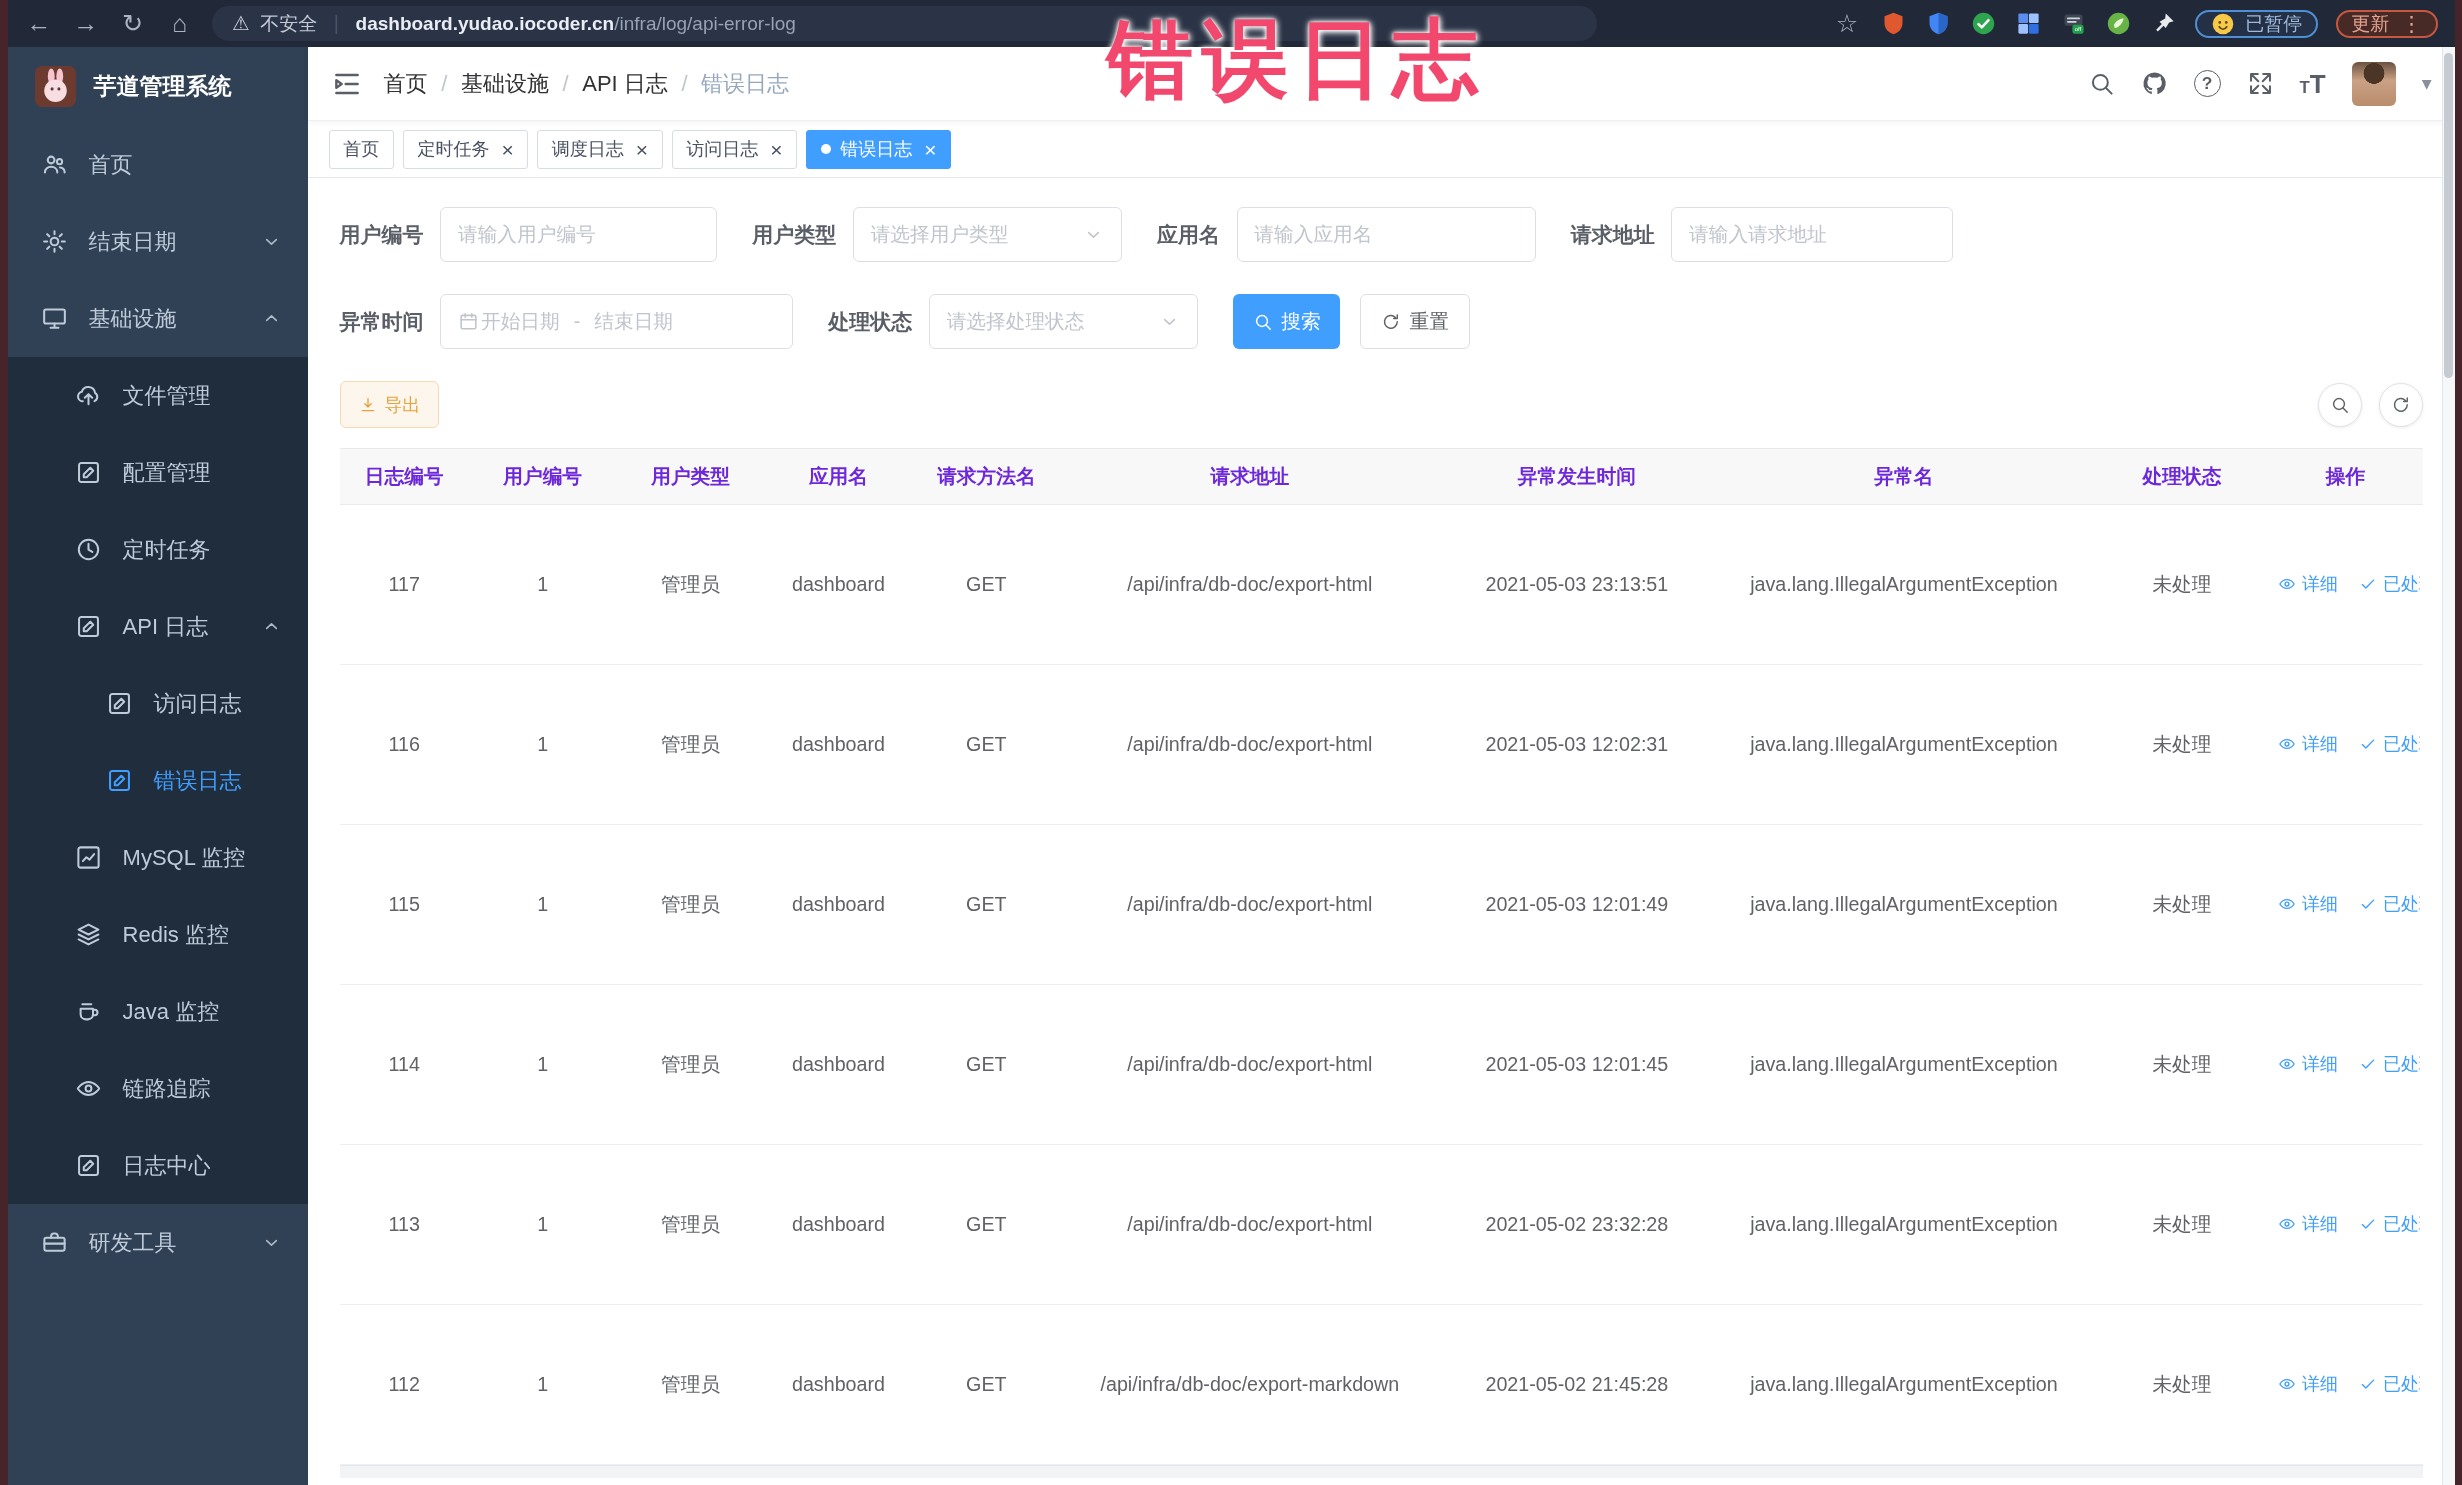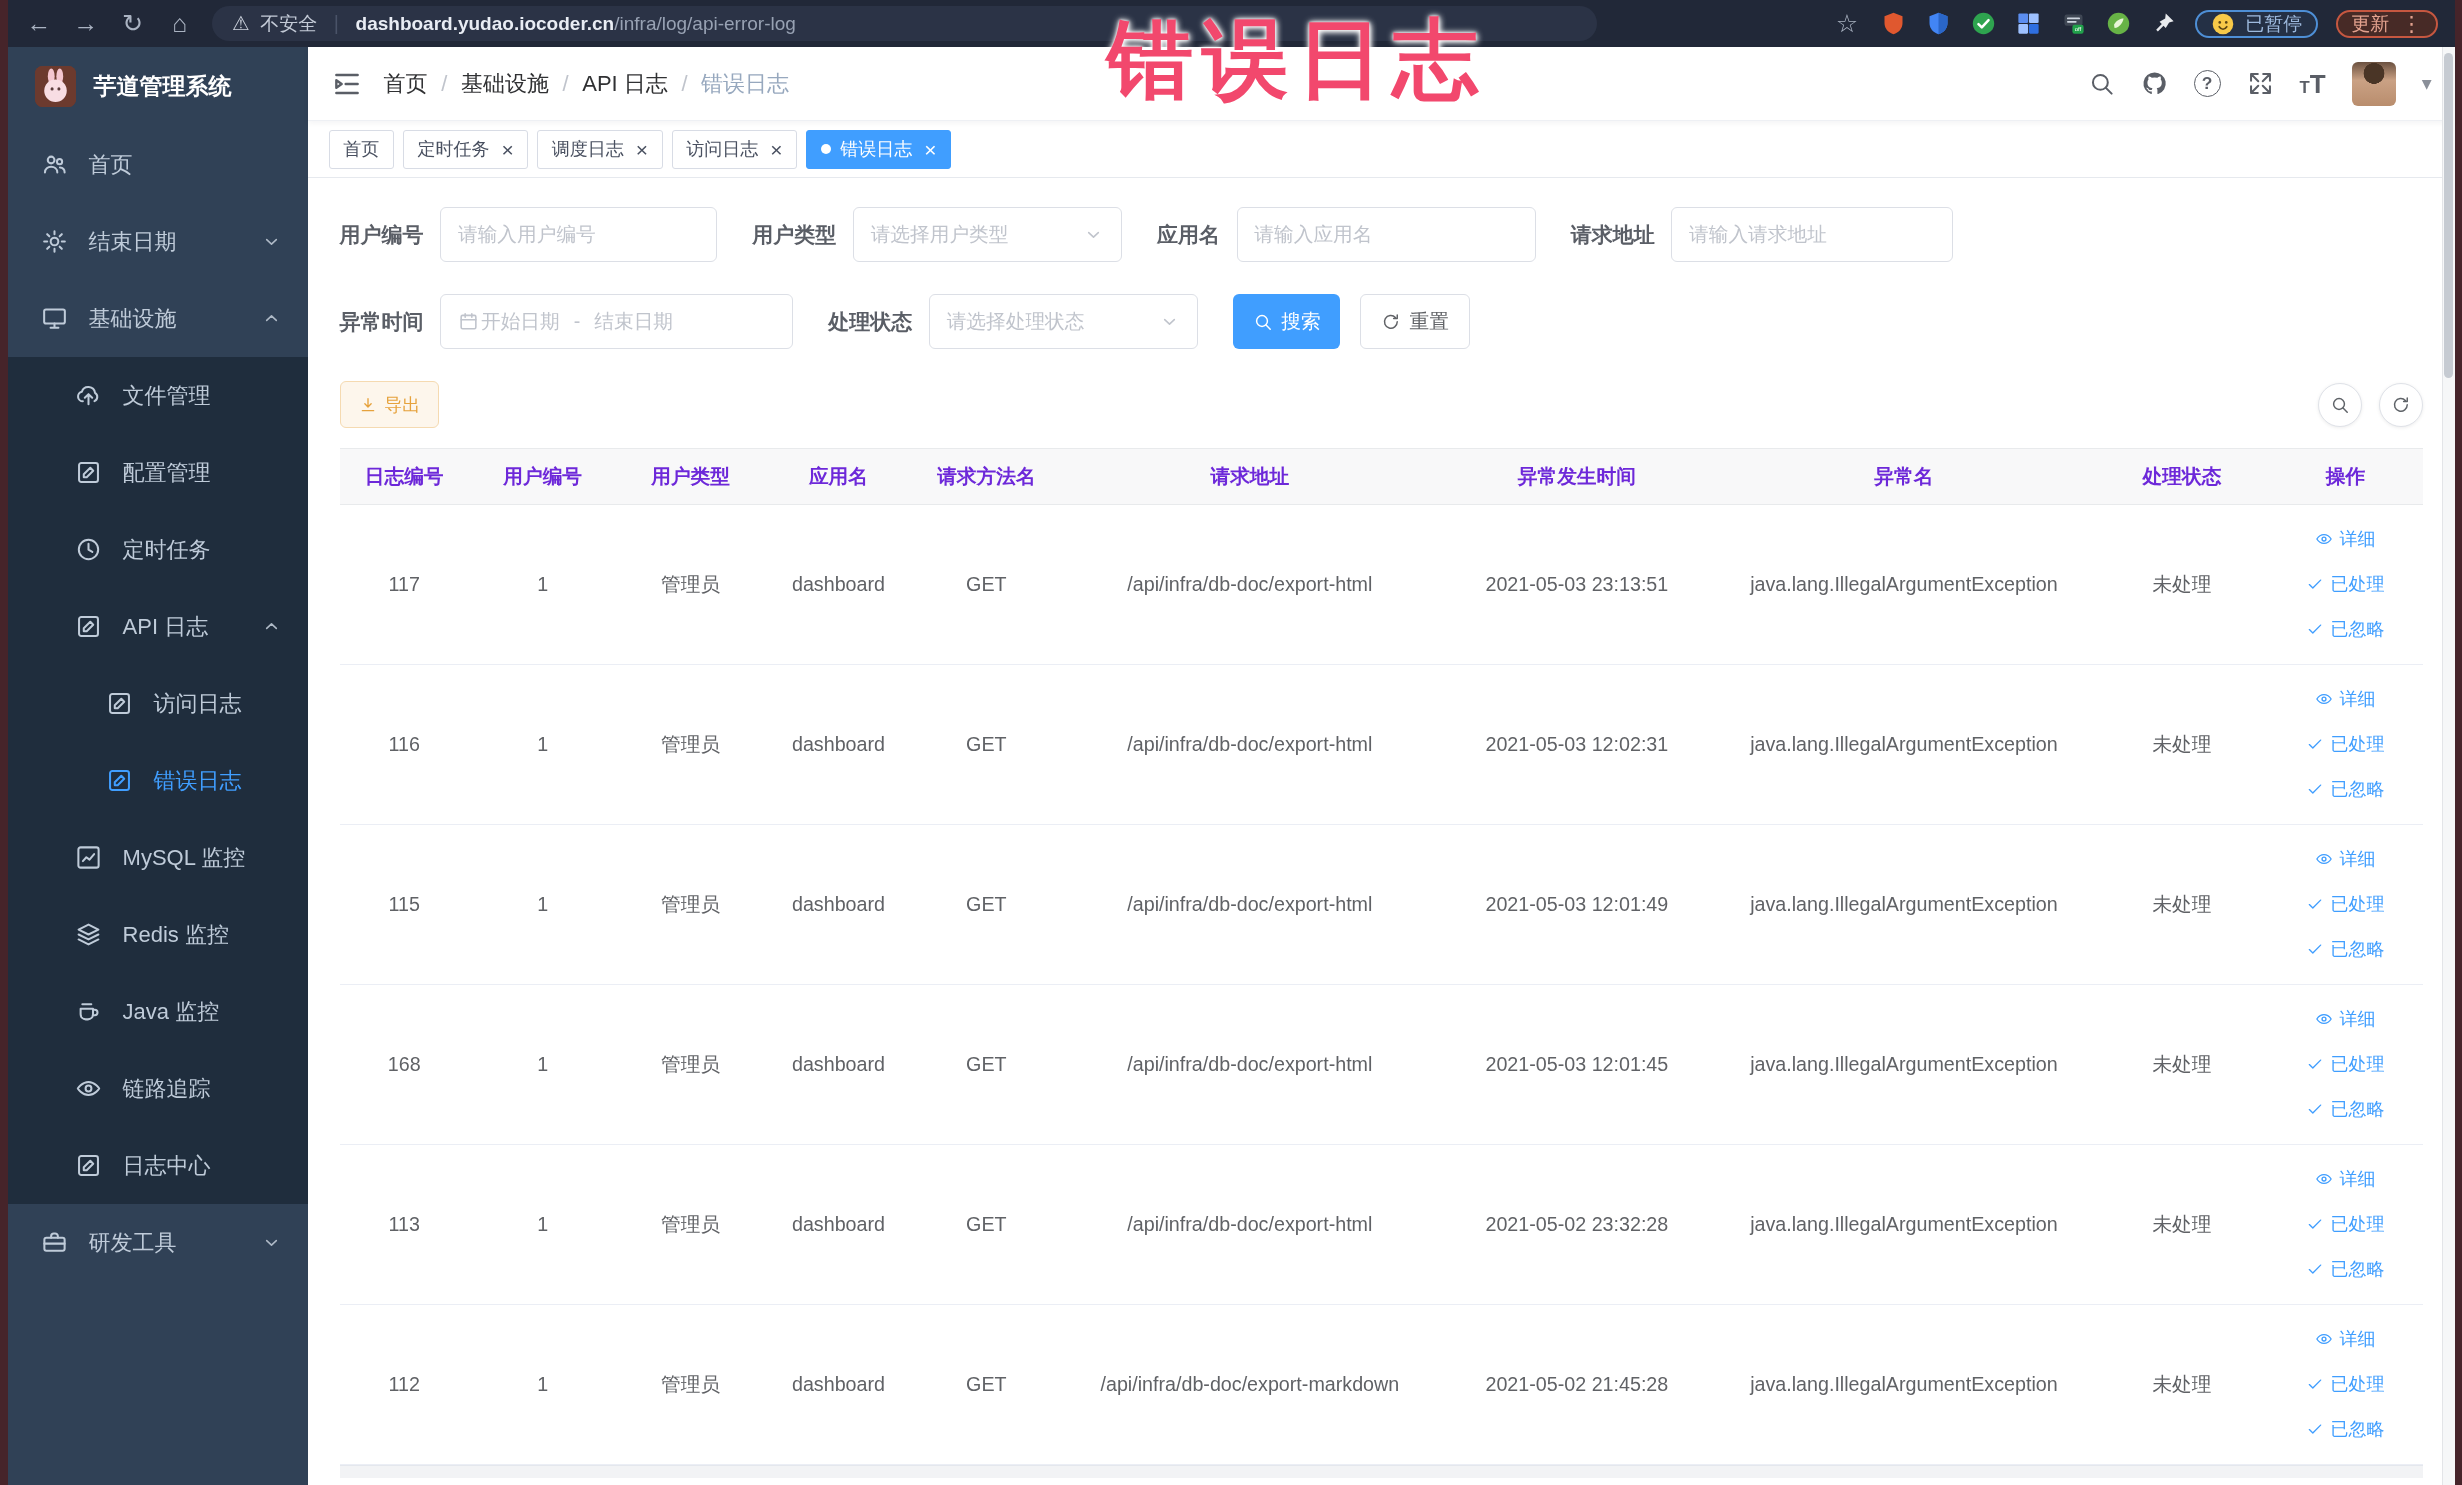--- a/index.html
+++ b/index.html
@@ -91,21 +91,21 @@
   .cbtn{width:44px;height:44px;border-radius:50%;border:0.8px solid #dfe2e8;background:#fff;display:flex;align-items:center;justify-content:center;color:#5f6368;box-shadow:0 0.8px 3.8px rgba(0,0,0,.08);cursor:pointer;}
   .cbtn .ico{width:19.7px;height:19.7px;}
 
   
   .table{width:100%;font-size:19.7px;color:#606266;}
   .thead{display:flex;background:#f8f8f9;border-top:0.8px solid #e8eaec;border-bottom:0.8px solid #e8eaec;height:55px;align-items:center;color:#6d28d9;font-weight:700;}
   .tr{display:flex;height:159px;align-items:center;border-bottom:0.8px solid #ebeef5;}
   .th,.td{text-align:center;padding:0 7.6px;box-sizing:border-box;overflow:hidden;white-space:nowrap;}
   .c0{width:6.2%;} .c1{width:7.1%;} .c2{width:7.1%;} .c3{width:7.1%;} .c4{width:7.1%;}
   .c5{width:18.2%;} .c6{width:13.2%;} .c7{width:18.2%;} .c8{width:8.5%;} .c9{width:7.2%;}
-  .actions{display:flex;flex-direction:column;align-items:center;gap:21px;}
+  .actions{display:flex;flex-direction:row;align-items:center;gap:21px;}
   .alink{display:flex;align-items:center;gap:6px;color:#409eff;font-size:18px;cursor:pointer;}
   .alink .ico{width:18px;height:18px;}
   .table-foot{height:12px;background:#f2f3f5;border-top:0.8px solid #e4e7ed;}
 
   
   .vscroll{position:absolute;right:0;top:0;bottom:0;width:12px;background:#f6f7f8;border-left:0.8px solid #e3e5e8;}
   .vthumb{position:absolute;left:1.5px;right:1.5px;top:6px;height:325px;border-radius:5.3px;background:#c6cbd2;}
   .overlay-title{position:absolute;left:1107px;top:1.5px;font-size:86px;font-weight:700;letter-spacing:9px;color:#f2486d;z-index:50;
      text-shadow:0 0 3px #fff,0 0 7.6px #fff,1.5px 1.5px 6px rgba(255,255,255,.9);white-space:nowrap;}
 </style>
@@ -644,21 +644,21 @@
                       <span class="ico">
                         <svg viewBox="0 0 24 24" fill="none" stroke="currentColor" stroke-width="1.8" stroke-linecap="round" stroke-linejoin="round">
                           <path d="M4.5 12.8l4.6 4.6L19.5 6.8"></path>
                         </svg>
                       </span>
                       <span>已忽略</span>
                     </span>
                   </div>
                 </div>
                 <div class="tr">
-                  <div class="td c0">168</div>
+                  <div class="td c0">114</div>
                   <div class="td c1">1</div>
                   <div class="td c2">管理员</div>
                   <div class="td c3">dashboard</div>
                   <div class="td c4">GET</div>
                   <div class="td c5">/api/infra/db-doc/export-html</div>
                   <div class="td c6">2021-05-03 12:01:45</div>
                   <div class="td c7">java.lang.IllegalArgumentException</div>
                   <div class="td c8">未处理</div>
                   <div class="td c9 actions">
                     <span class="alink">

